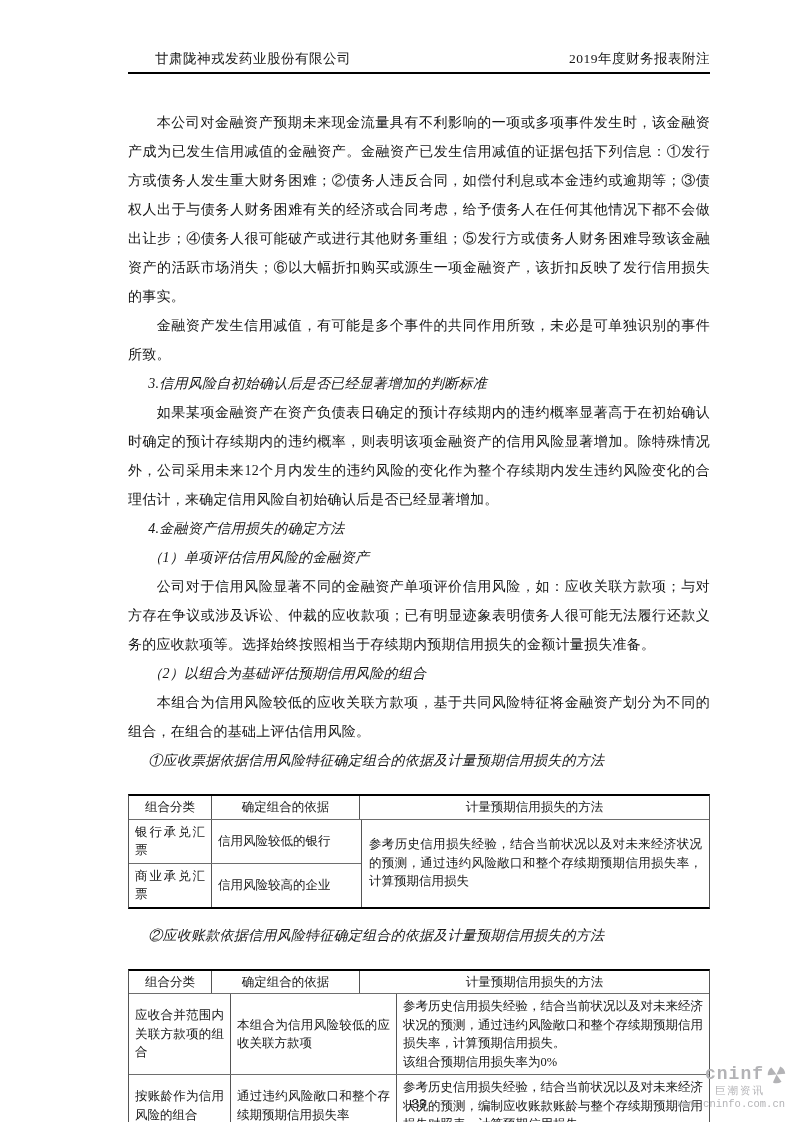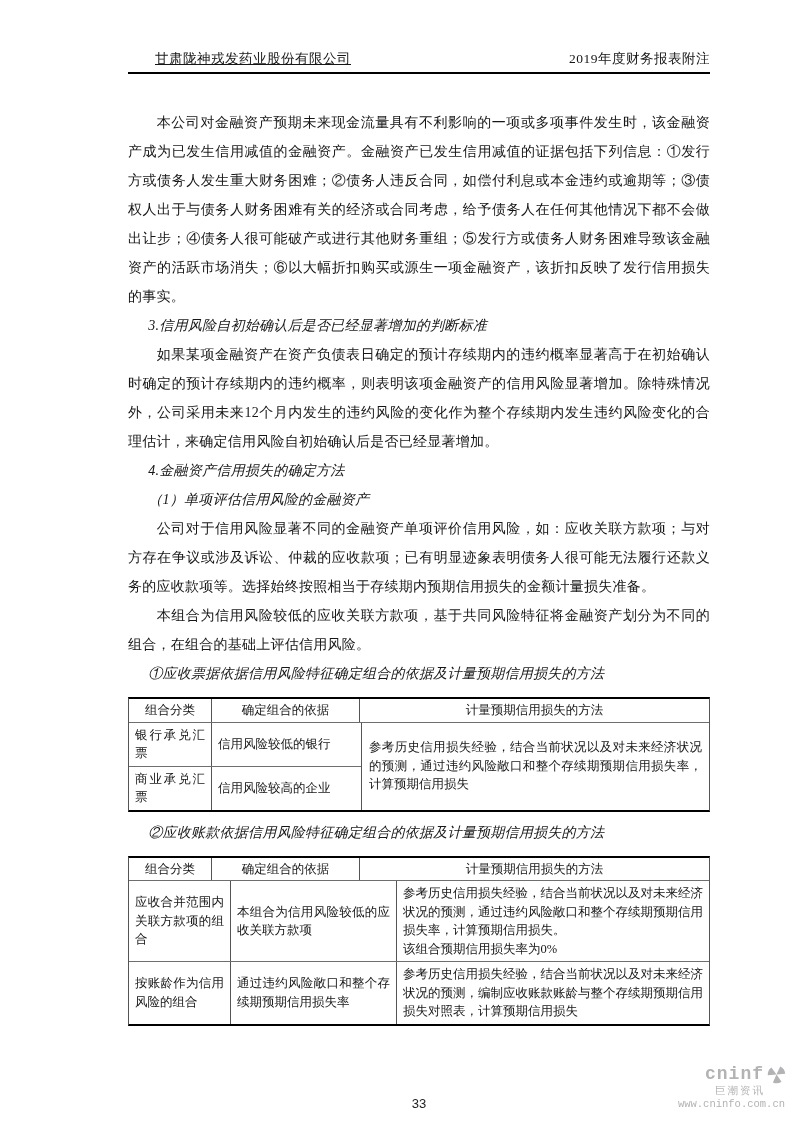--- a/index.html
+++ b/index.html
@@ -5,21 +5,21 @@
   html,body{margin:0;padding:0;background:#ffffff;}
   .page{
     position:relative;width:793px;height:1122px;background:#ffffff;overflow:hidden;
     font-family:"Liberation Serif","DejaVu Serif",serif;color:#161616;
   }
   
   .hdr{
     position:absolute;left:128px;top:50px;width:582px;height:22px;
     border-bottom:2px solid #000;font-size:13.5px;
   }
-  .hdr .co{position:absolute;left:27px;bottom:4px;white-space:nowrap;letter-spacing:.5px;text-decoration:underline;}
+  .hdr .co{position:absolute;left:27px;bottom:4px;white-space:nowrap;letter-spacing:.5px;}
   .hdr .ttl{position:absolute;right:0;bottom:4px;white-space:nowrap;letter-spacing:.5px;}
   
   .content{position:absolute;left:128px;top:108px;width:582px;}
   .para{
     margin:0;font-size:14px;line-height:29px;letter-spacing:.25px;
     text-align:justify;text-justify:inter-ideograph;text-indent:2.05em;
   }
   .para.item{text-indent:1.45em;font-style:italic;}
   
   .tbl{
@@ -45,22 +45,22 @@
   .t1-body{display:flex;}
   .t1-left{width:232px;display:flex;flex-direction:column;}
   .t1-left .trowL{display:grid;grid-template-columns:83px 148px;min-height:30px;}
   .t1-left .trowL:first-child{border-bottom:1px solid #6e6e6e;}
   .t1-merged{
     flex:1;border-left:1px solid #555;padding:3px 7px;display:flex;flex-direction:column;
     justify-content:center;box-sizing:border-box;
   }
   .mincell-r1{min-height:74px;}
   .mincell-r2{min-height:58px;}
-  .gap-after-t1{margin-top:6px;}
-  .gap-table{margin-top:9px;}
+  .gap-after-t1{margin-top:12px;}
+  .gap-table{margin-top:19px;}
   
   .pageno{
     position:absolute;left:128px;top:1096px;width:582px;text-align:center;
     font-size:13px;font-family:"Liberation Sans","DejaVu Sans",sans-serif;color:#222;
   }
   .logo{
     position:absolute;right:6px;top:1064px;width:160px;text-align:right;
     color:#b3b3b6;font-family:Liberation Mono, monospace;line-height:1.05;
   }
   .logo .brandline{display:flex;align-items:center;justify-content:flex-end;gap:2px;}
@@ -73,25 +73,27 @@
 
 <div class="page">
 
   <div class="hdr">
     <span class="co">甘肃陇神戎发药业股份有限公司</span>
     <span class="ttl">2019年度财务报表附注</span>
   </div>
 
   <div class="content">
     <p class="para">本公司对金融资产预期未来现金流量具有不利影响的一项或多项事件发生时，该金融资产成为已发生信用减值的金融资产。金融资产已发生信用减值的证据包括下列信息：①发行方或债务人发生重大财务困难；②债务人违反合同，如偿付利息或本金违约或逾期等；③债权人出于与债务人财务困难有关的经济或合同考虑，给予债务人在任何其他情况下都不会做出让步；④债务人很可能破产或进行其他财务重组；⑤发行方或债务人财务困难导致该金融资产的活跃市场消失；⑥以大幅折扣购买或源生一项金融资产，该折扣反映了发行信用损失的事实。</p>
+    <p class="para">金融资产发生信用减值，有可能是多个事件的共同作用所致，未必是可单独识别的事件所致。</p>
     <p class="para item">3.信用风险自初始确认后是否已经显著增加的判断标准</p>
     <p class="para">如果某项金融资产在资产负债表日确定的预计存续期内的违约概率显著高于在初始确认时确定的预计存续期内的违约概率，则表明该项金融资产的信用风险显著增加。除特殊情况外，公司采用未来12个月内发生的违约风险的变化作为整个存续期内发生违约风险变化的合理估计，来确定信用风险自初始确认后是否已经显著增加。</p>
     <p class="para item">4.金融资产信用损失的确定方法</p>
     <p class="para item">（1）单项评估信用风险的金融资产</p>
     <p class="para">公司对于信用风险显著不同的金融资产单项评价信用风险，如：应收关联方款项；与对方存在争议或涉及诉讼、仲裁的应收款项；已有明显迹象表明债务人很可能无法履行还款义务的应收款项等。选择始终按照相当于存续期内预期信用损失的金额计量损失准备。</p>
+    <p class="para item">（2）以组合为基础评估预期信用风险的组合</p>
     <p class="para">本组合为信用风险较低的应收关联方款项，基于共同风险特征将金融资产划分为不同的组合，在组合的基础上评估信用风险。</p>
     <p class="para item">①应收票据依据信用风险特征确定组合的依据及计量预期信用损失的方法</p>
 
     <div class="tbl gap-table">
       <div class="trow t1cols bline">
         <div class="hcell">组合分类</div>
         <div class="hcell">确定组合的依据</div>
         <div class="hcell">计量预期信用损失的方法</div>
       </div>
       <div class="t1-body">

